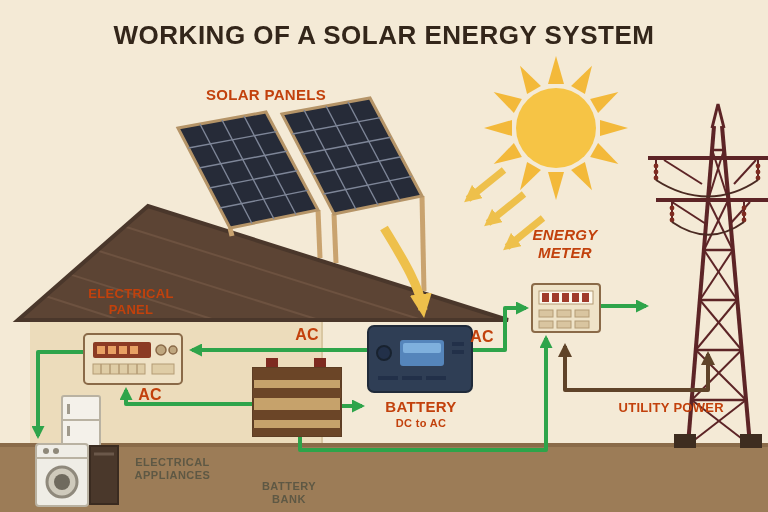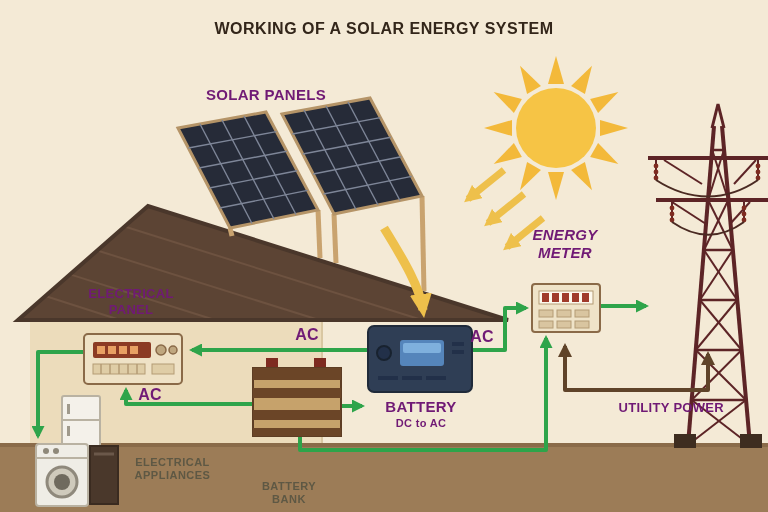--- a/index.html
+++ b/index.html
@@ -1,21 +1,21 @@
 <!DOCTYPE html>
 <html><head>
 <meta charset="utf-8">
 <style>
   html,body{margin:0;padding:0;}
   .stage{position:relative;width:768px;height:512px;background:#f4ead6;overflow:hidden;
          font-family:"Liberation Sans",sans-serif;}
   .stage svg{position:absolute;left:0;top:0;}
   .lbl{position:absolute;white-space:pre-line;text-align:center;font-weight:bold;
-       color:#701a75;line-height:1.22;letter-spacing:.3px;}
-  .title{position:absolute;top:20px;left:0;right:0;text-align:center;font-size:16px;
+       color:#c2410c;line-height:1.22;letter-spacing:.3px;}
+  .title{position:absolute;top:20px;left:0;right:0;text-align:center;font-size:26px;
          font-weight:800;color:#33261a;letter-spacing:.5px;}
   .s15{font-size:15px}.s13{font-size:13px}.s12{font-size:16px}.s11{font-size:11px}
   .muted{color:#5e5844;letter-spacing:.5px}
 </style>
 </head>
 <body>
 
 <div class="stage">
 
 <svg width="768" height="512" viewBox="0 0 768 512">

